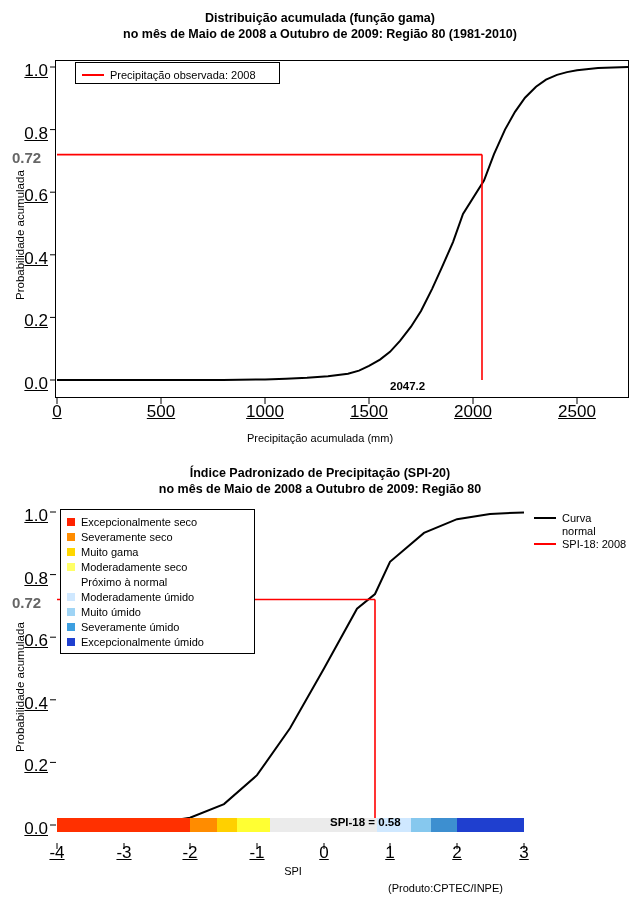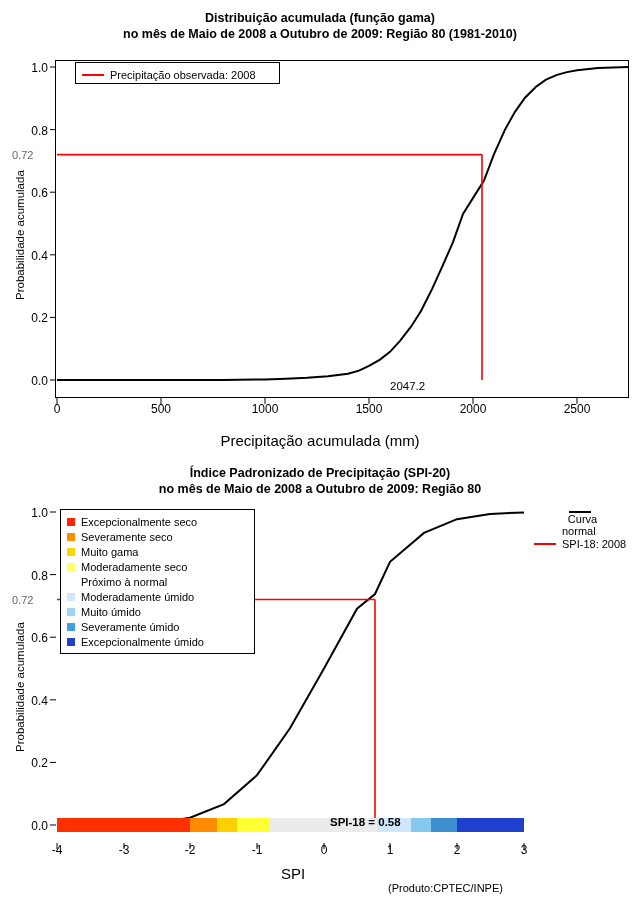--- a/index.html
+++ b/index.html
@@ -44,35 +44,36 @@
   
   #plot-top {
     left: 55px;
     top: 60px;
     width: 574px;
     height: 338px;
   }
 
   .axis-label {
     position: absolute;
-    font-size: 15px;
+    font-size: 11px;
     text-align: center;
   }
   .y-axis-label {
     position: absolute;
     font-size: 11.5px;
     transform-origin: 0 0;
     transform: rotate(-90deg);
     white-space: nowrap;
   }
   .tick-label {
     position: absolute;
-    font-size: 12px;
+    font-size: 17px;
     text-align: right;
     white-space: nowrap;
+    text-decoration: underline;
   }
   .tick-label.x {
     text-align: center;
   }
 
   svg.curve {
     position: absolute;
     left: 0;
     top: 0;
     overflow: visible;
@@ -101,28 +102,28 @@
   .legend-dot {
     width: 8px;
     height: 8px;
     margin-right: 6px;
     flex: 0 0 auto;
   }
   .legend-dot.blank { background: transparent; }
 
   .hl-label {
     position: absolute;
-    font-size: 11px;
+    font-size: 15px;
     color: #666666;
-    font-weight: normal;
+    font-weight: bold;
   }
   .value-label {
     position: absolute;
     font-size: 11.5px;
-    font-weight: normal;
+    font-weight: bold;
     color: #000000;
   }
   .credit {
     position: absolute;
     font-size: 11px;
     color: #000000;
   }
   .colorbar {
     position: absolute;
     display: flex;
@@ -305,21 +306,21 @@
       <span class="legend-dot" style="background:#3d9fe0;"></span>
       <span>Severamente úmido</span>
     </div>
     <div class="legend-row">
       <span class="legend-dot" style="background:#1f3fcf;"></span>
       <span>Excepcionalmente úmido</span>
     </div>
   </div>
 
   <div class="legend-box" style="left:530px; top:57px; width:105px; height:42px; border:none; padding:2px 4px;">
-    <div class="legend-row" style="height:13px;flex-direction:column;">
+    <div class="legend-row" style="height:13px;">
       <span class="legend-swatch" style="background:#000000;"></span>
       <span>Curva</span>
     </div>
     <div class="legend-row" style="height:13px; padding-left:28px;">
       <span style="font-size:11px;">normal</span>
     </div>
     <div class="legend-row" style="height:14px;">
       <span class="legend-swatch" style="background:#ff0000;"></span>
       <span>SPI-18: 2008</span>
     </div>

